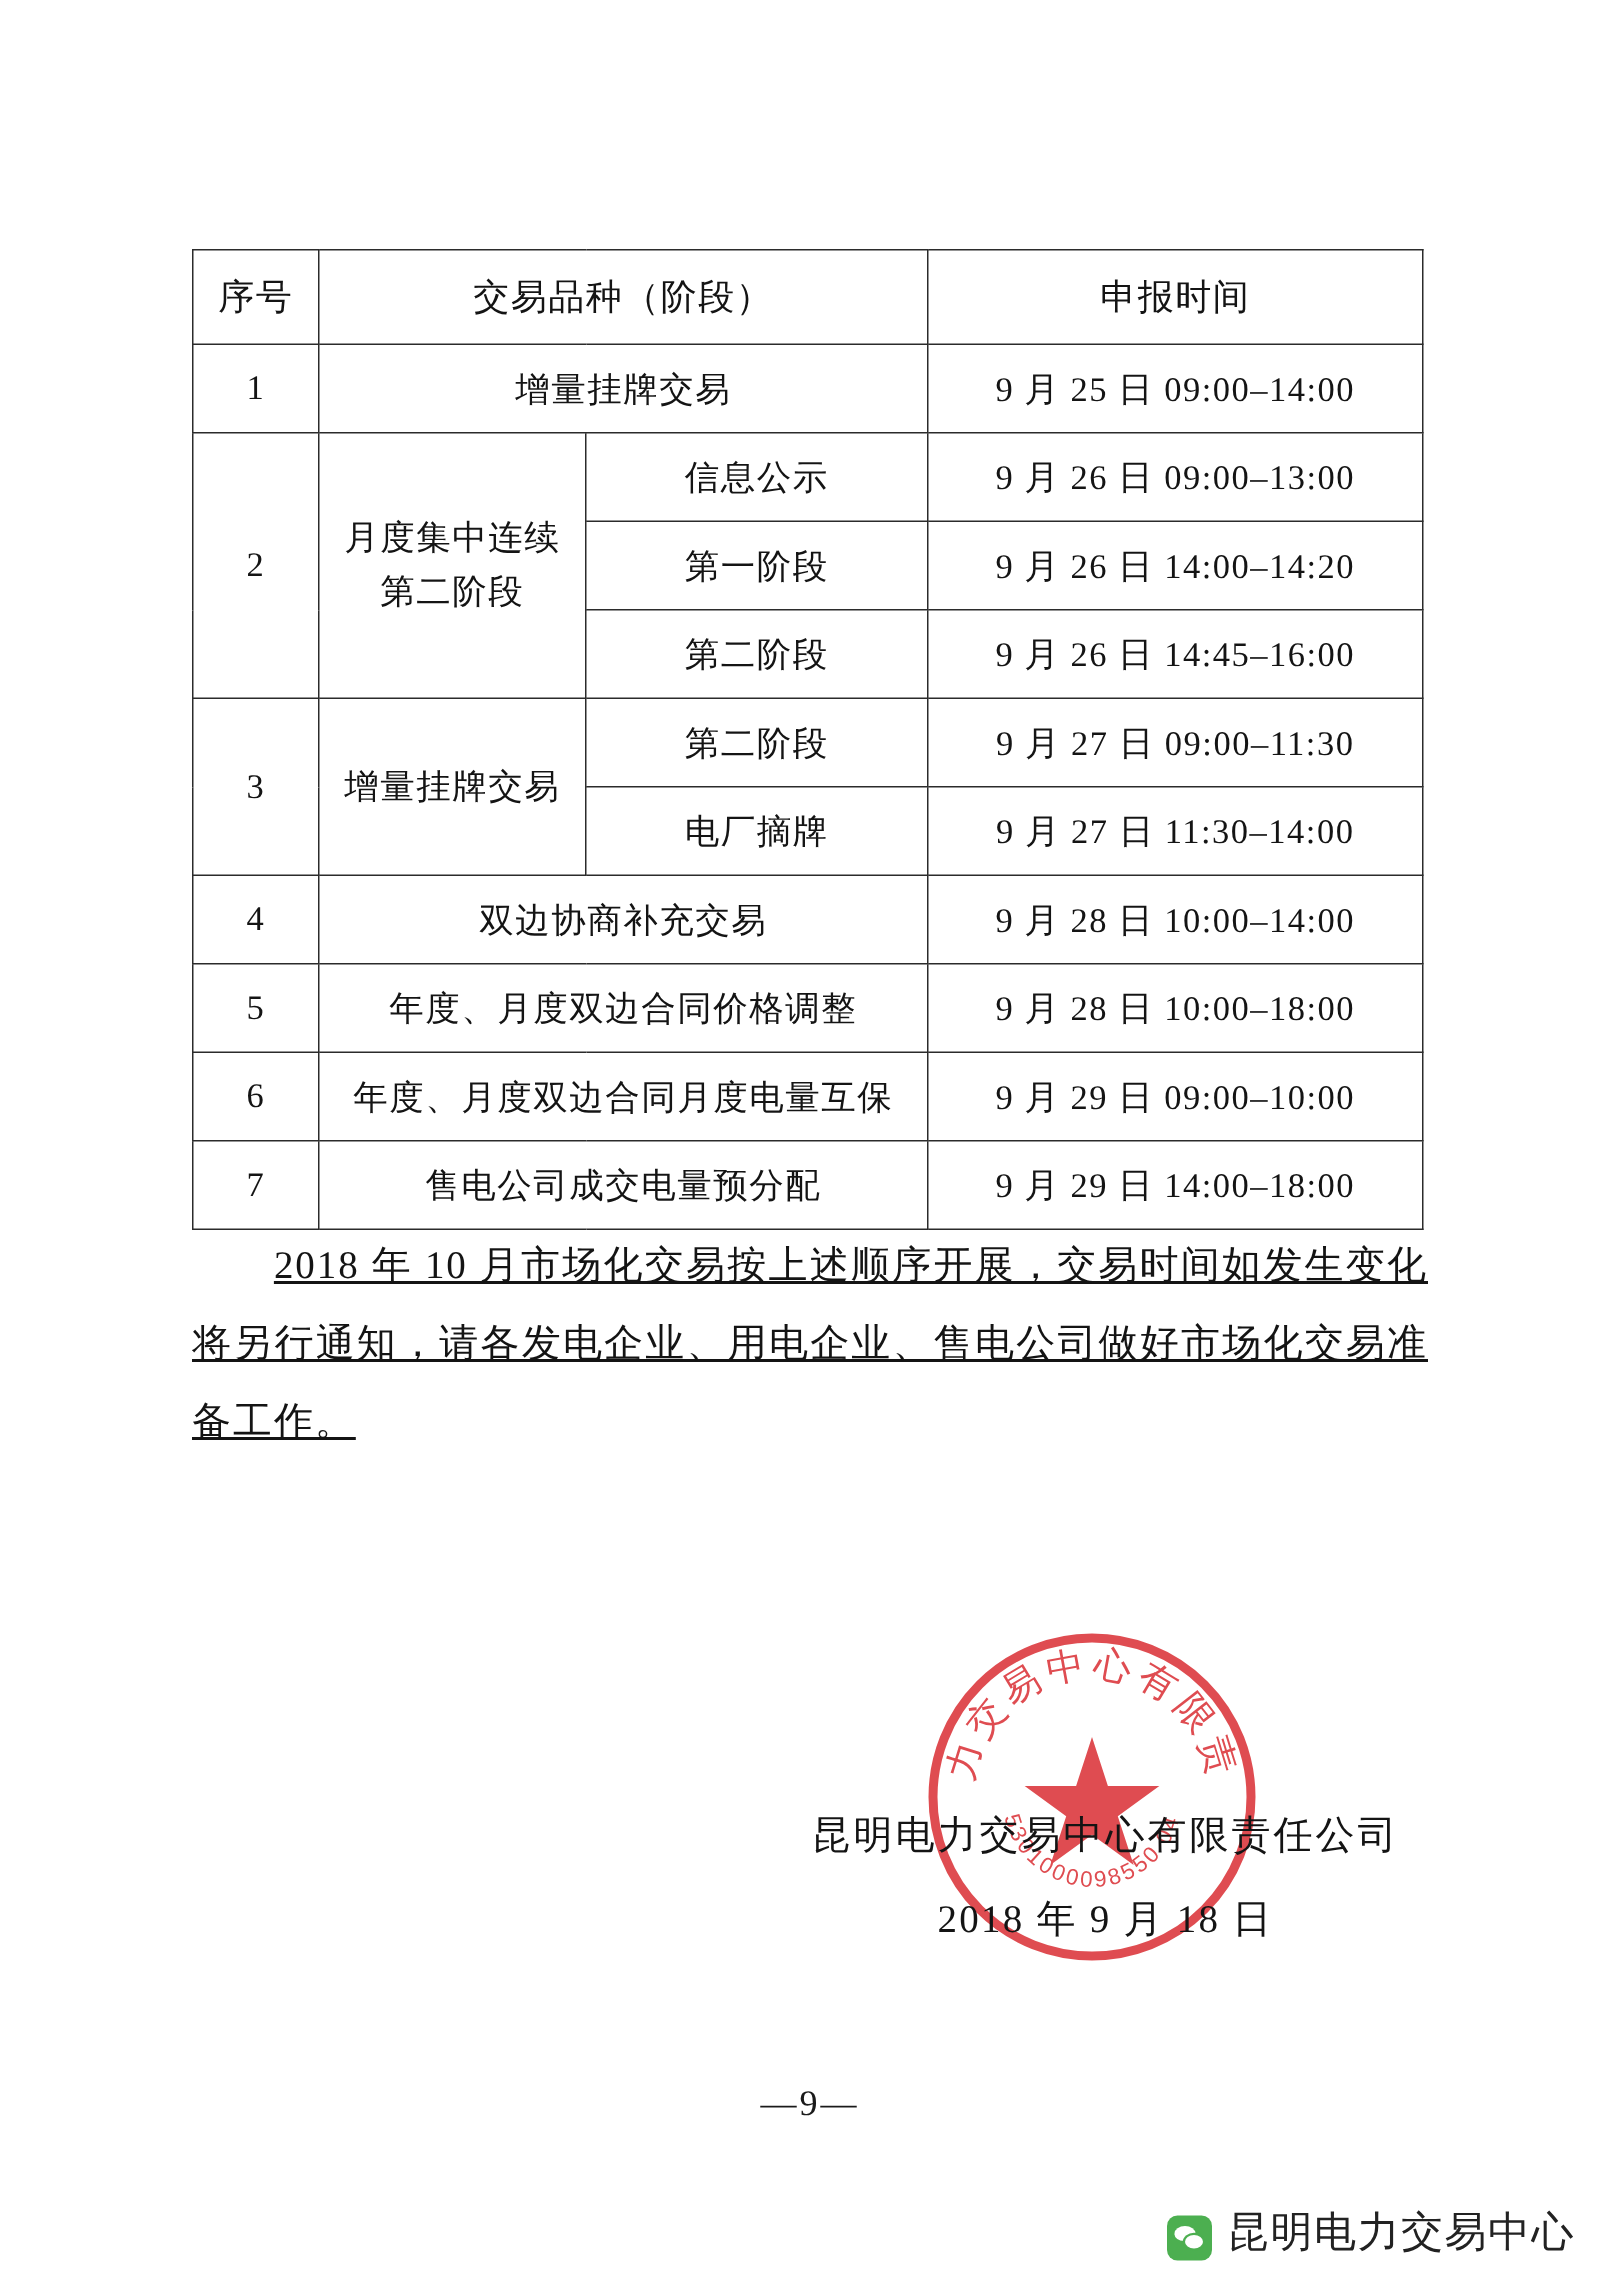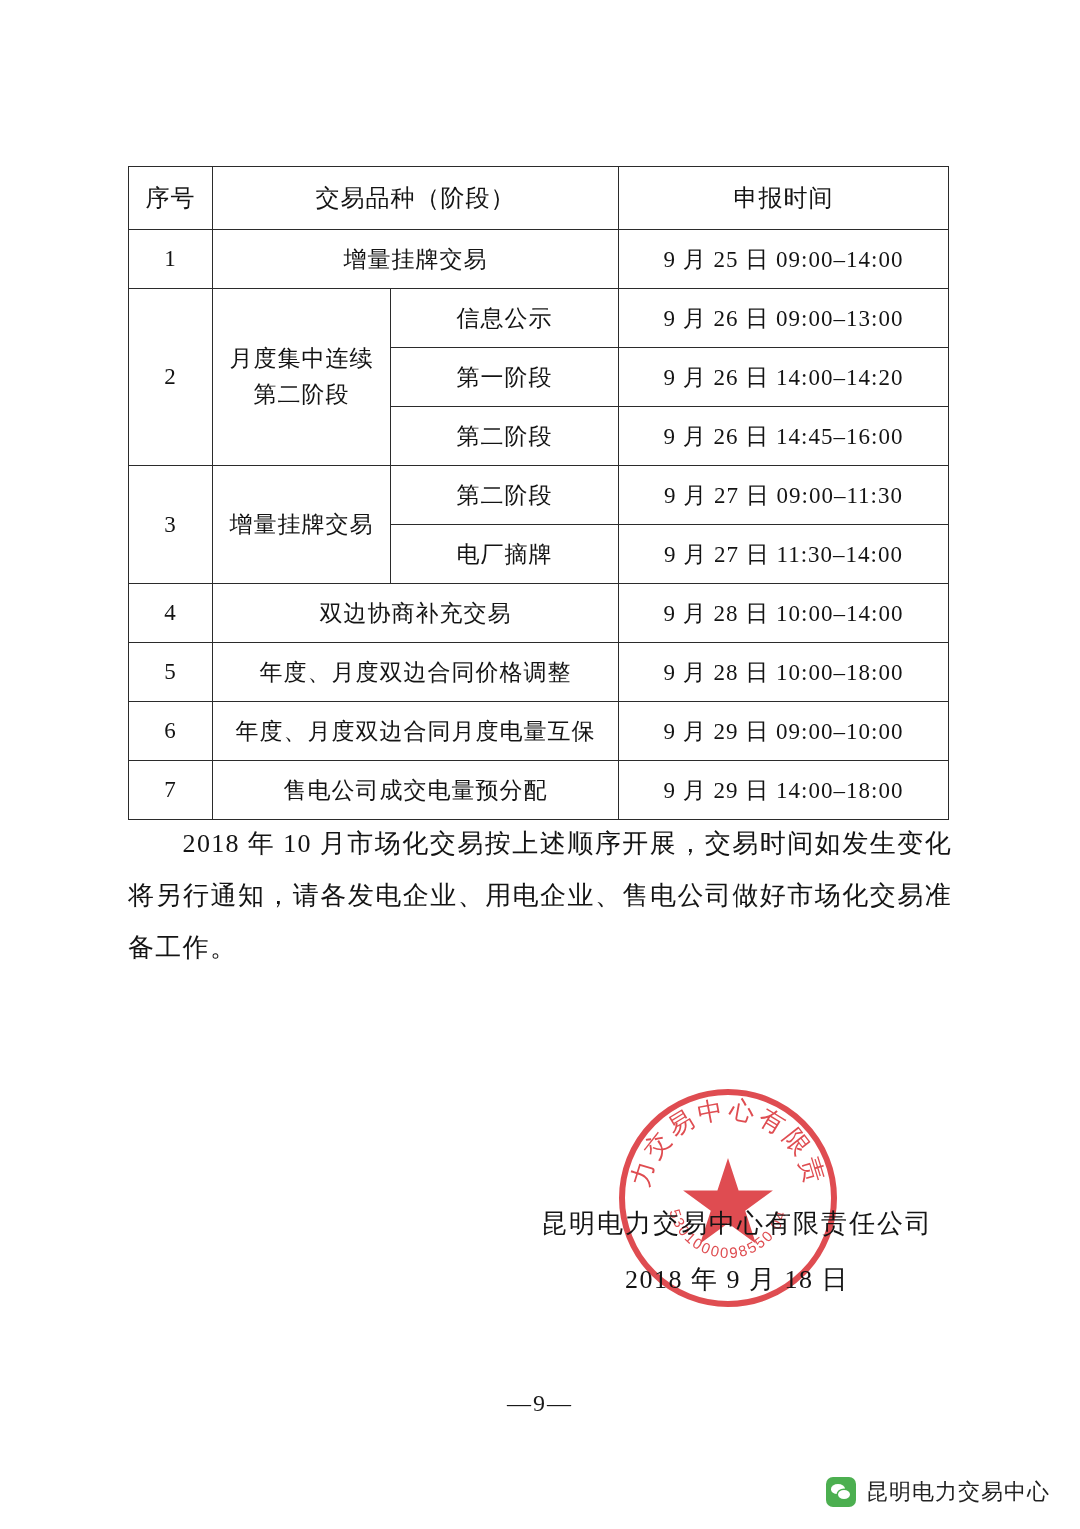--- a/index.html
+++ b/index.html
@@ -68,21 +68,21 @@
     left: 128px;
     width: 824px;
     font-size: 26px;
     line-height: 52px;
     letter-spacing: 1.3px;
     color: #141414;
     text-align: justify;
   }
   #para1 { top: 818px; }
   #para2 { top: 990px; }
-  .indent { text-indent: 2.1em; display: block; }
+  .indent { text-indent: 2.1em; display: block; text-decoration: underline; }
 
   
   .sign-block {
     position: absolute;
     right: 128px;
     top: 1196px;
     text-align: center;
     width: 430px;
     font-size: 26px;
     line-height: 56px;
@@ -113,23 +113,23 @@
     color: #1a1a1a;
     letter-spacing: 2px;
   }
 
   
   .footer-badge {
     position: absolute;
     right: 30px;
     bottom: 22px;
     display: flex;
-    align-items: flex-start;
+    align-items: flex-end;
     gap: 10px;
-    font-size: 22px;
+    font-size: 28px;
     color: #222;
     letter-spacing: 1px;
     font-family: "Liberation Sans", sans-serif;
   }
   .wechat-icon {
     width: 30px;
     height: 30px;
     border-radius: 7px;
     background: #4caf50;
     position: relative;

